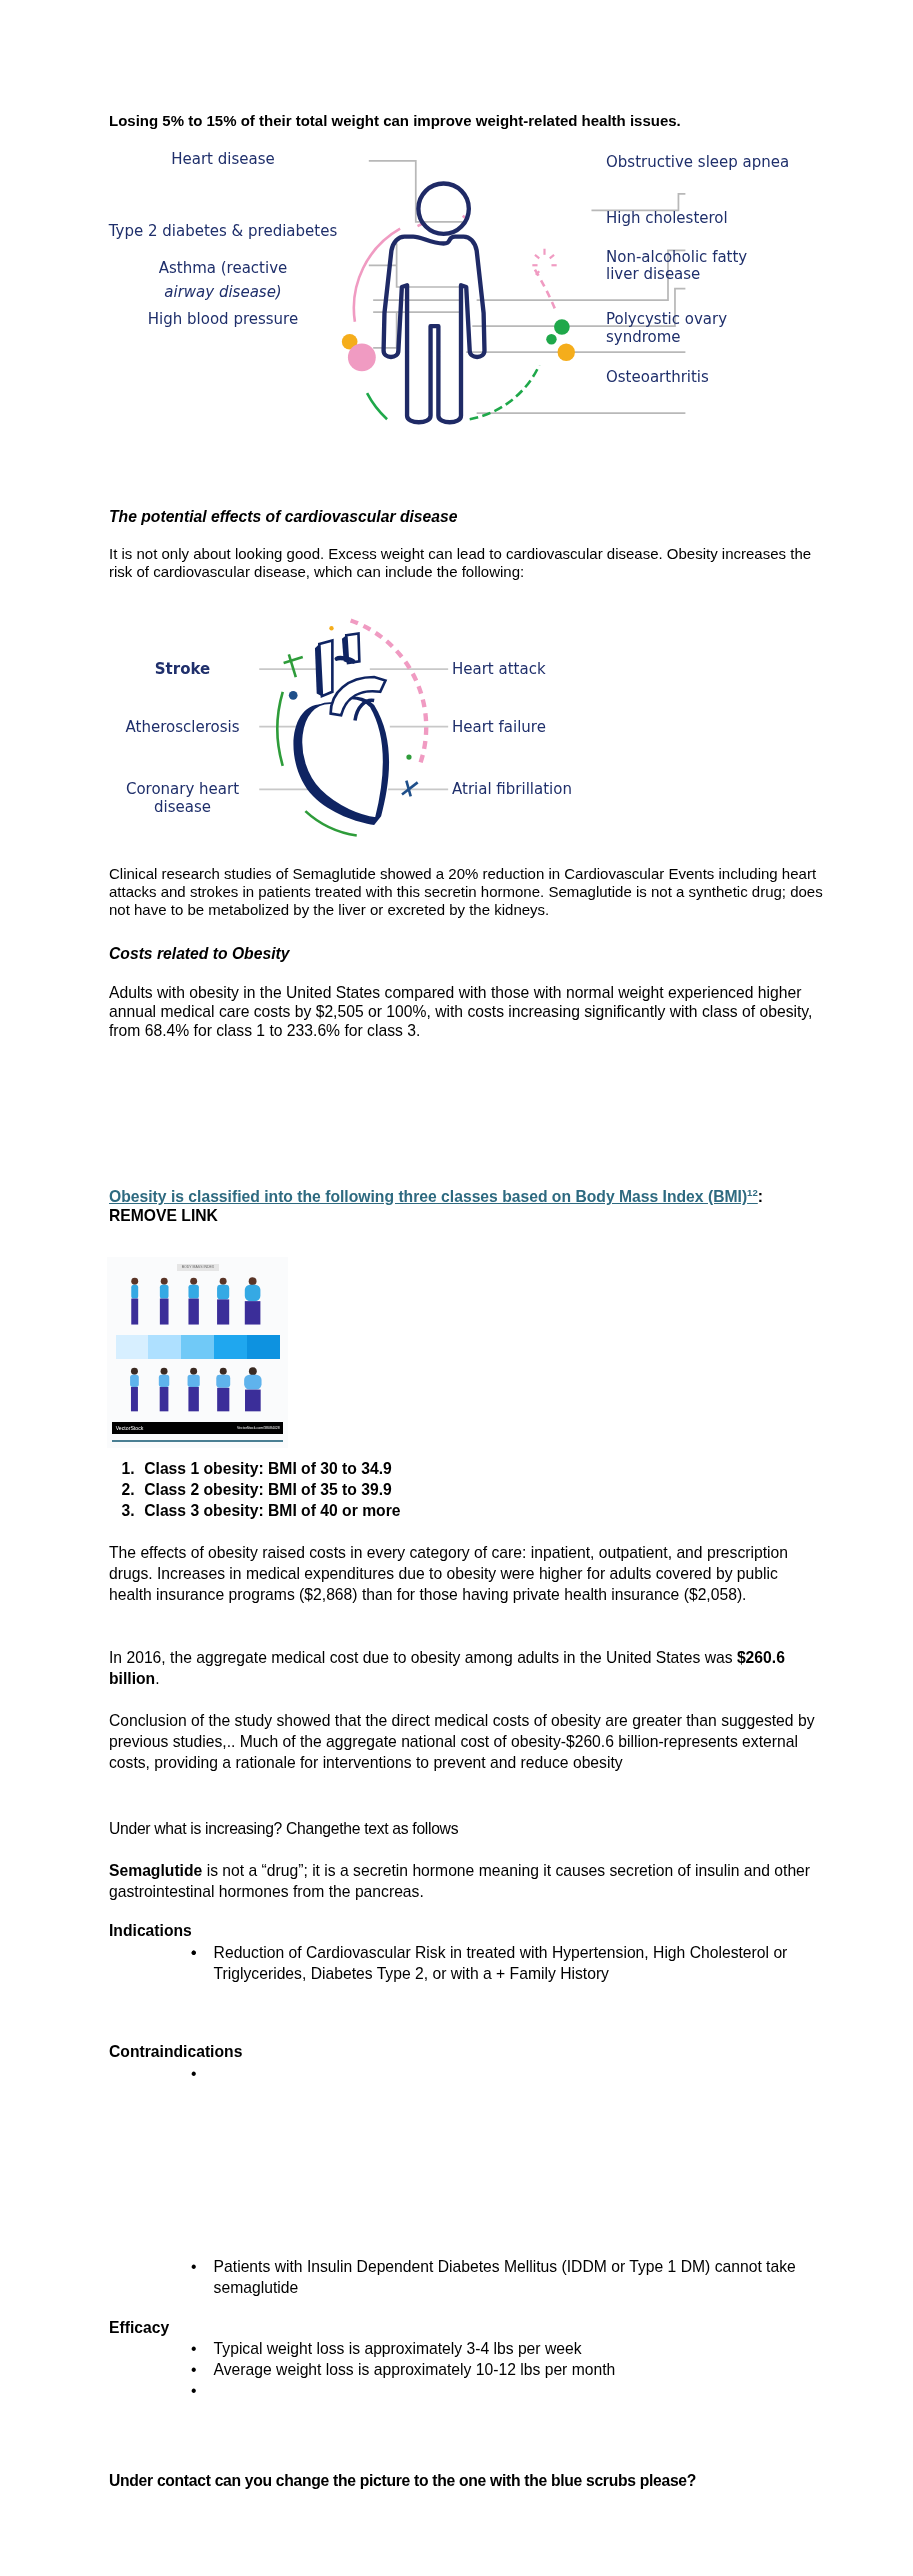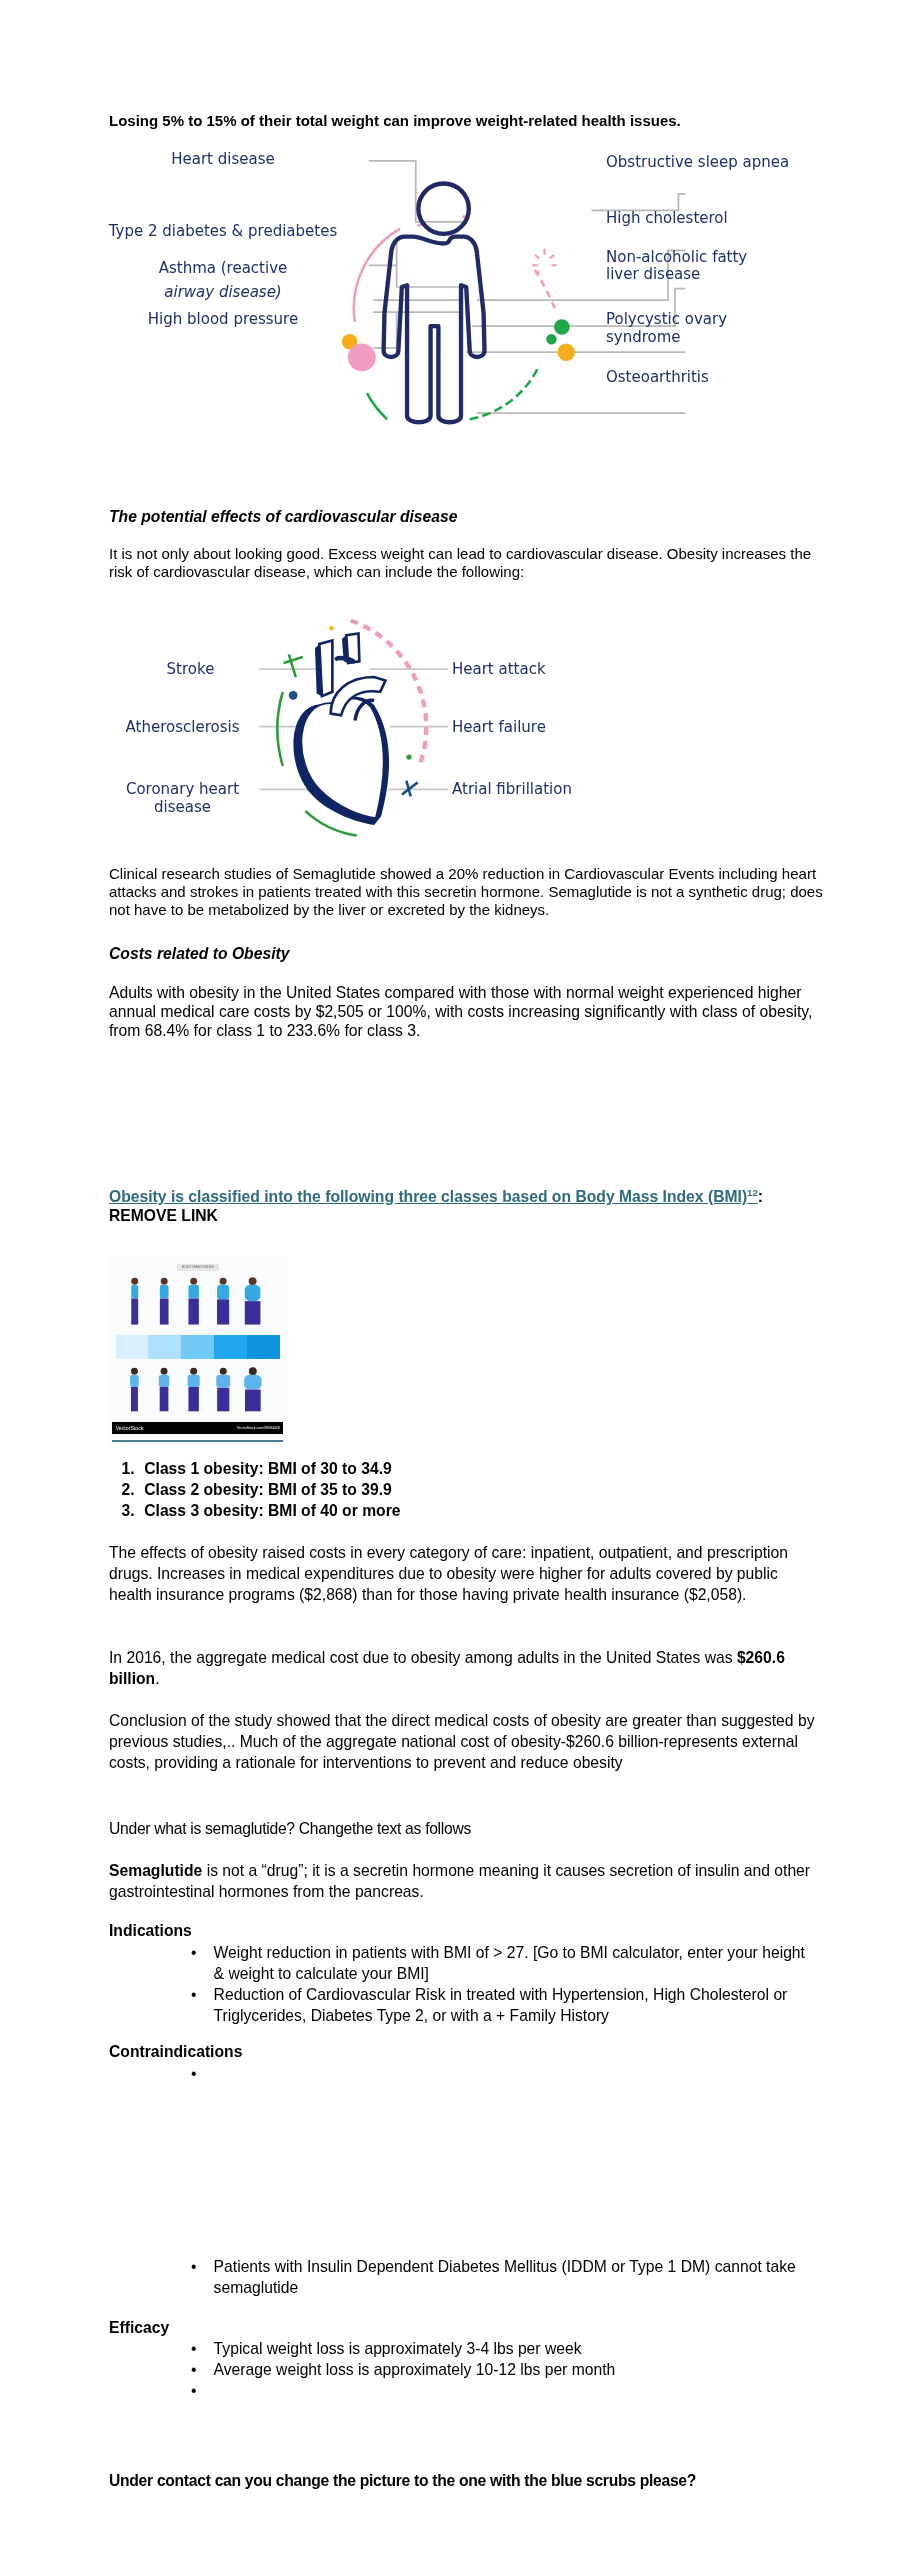--- a/index.html
+++ b/index.html
@@ -115,21 +115,21 @@
       <path d="M 252 108 C 210 105 205 175 238 208 C 258 228 285 238 302 240 C 312 200 318 150 296 112 C 282 98 266 102 252 108 Z" fill="#ffffff" stroke="#0f2462" stroke-width="2"></path>
       <path d="M 237 40 L 252 36 L 252 95 L 240 100 Z" fill="#ffffff" stroke="#0f2462" stroke-width="3"></path>
       <path d="M 232 45 L 237 40 L 240 100 L 234 97 Z" fill="#0f2462"></path>
       <path d="M 268 30 L 282 28 L 283 60 L 270 62 Z" fill="#ffffff" stroke="#0f2462" stroke-width="3"></path>
       <path d="M 263 34 L 268 30 L 270 62 L 265 60 Z" fill="#0f2462"></path>
       <path d="M 257 57 C 260 55 272 57 276 60" stroke="#0f2462" stroke-width="5" fill="none" stroke-linecap="round"></path>
       <path d="M 250 120 C 250 95 270 78 300 78 L 313 82 L 307 95 C 285 92 268 100 262 122 Z" fill="#ffffff" stroke="#0f2462" stroke-width="3"></path>
       <path d="M 278 128 C 280 112 290 103 300 105" stroke="#0f2462" stroke-width="4" fill="none"></path>
     </g>
   </svg>
-  <div class="abs fig-label r" style="left:8px; top:51px; width:139px;">Stroke</div>
+  <div class="abs fig-label r" style="left:0; top:51px; width:139px;font-weight:bold;">Stroke</div>
   <div class="abs fig-label r" style="left:0; top:109px; width:139px;">Atherosclerosis</div>
   <div class="abs fig-label r" style="left:0; top:171px; width:139px;">Coronary heart disease</div>
   <div class="abs fig-label" style="left:339px; top:51px; width:174px;">Heart attack</div>
   <div class="abs fig-label" style="left:339px; top:109px; width:174px;">Heart failure</div>
   <div class="abs fig-label" style="left:339px; top:171px; width:174px;">Atrial fibrillation</div>
 </div>
 
 <div class="abs txt" style="left:109px; top:865px; width:722px; font-size:15px; line-height:18px;">Clinical research studies of Semaglutide showed a 20%  reduction in Cardiovascular Events including heart attacks and strokes in patients treated with this secretin hormone. Semaglutide is not a synthetic drug; does not have to be metabolized by the liver or excreted by the kidneys.</div>
 
 <div class="abs txt bold ital" style="left:109px; top:944px;">Costs related to Obesity</div>
@@ -204,28 +204,28 @@
     <li>Class 3 obesity: BMI of 40 or more</li>
   </ol>
 </div>
 
 <div class="abs txt" style="left:109px; top:1542px; width:713px; line-height:21px;">The effects of obesity raised costs in every category of care: inpatient, outpatient, and prescription drugs. Increases in medical expenditures due to obesity were higher for adults covered by public health insurance programs ($2,868) than for those having private health insurance ($2,058).</div>
 
 <div class="abs txt" style="left:109px; top:1647px; width:713px; line-height:21px;"><span>In 2016, the aggregate medical cost due to obesity among adults in the United States was </span><span class="bold">$260.6 billion</span><span>.</span></div>
 
 <div class="abs txt" style="left:109px; top:1710px; width:722px; line-height:21px;">Conclusion of the study showed that the direct medical costs of obesity are greater than suggested by previous studies,.. Much of the aggregate national cost of obesity-$260.6 billion-represents external costs, providing a rationale for interventions to prevent and reduce obesity</div>
 
-<div class="abs txt" style="left:109px; top:1819px; width:722px; letter-spacing:-0.3px;">Under what is semaglutide? Changethe text as follows</div>
+<div class="abs txt" style="left:109px; top:1819px; width:722px; letter-spacing:-0.3px;">Under what is increasing? Changethe text as follows</div>
 
 <div class="abs txt" style="left:109px; top:1860px; width:713px; line-height:21px;"><span class="bold">Semaglutide</span><span> is not a “drug”; it is a secretin hormone meaning it causes secretion of insulin and other gastrointestinal hormones from the pancreas.</span></div>
 
 <div class="abs txt bold" style="left:109px; top:1921px;">Indications</div>
 <div class="abs" style="left:191px; top:1942px; width:626px;">
   <ul class="bullets">
-    <li style="line-height:21px;"><span class="bullet">•</span><span>Weight reduction in patients with BMI of &gt; 27. [Go to BMI calculator, enter your height &amp; weight to calculate your BMI]</span></li>
+    <li style="line-height:21px;"><span class="bullet">•</span></li>
     <li style="line-height:21px;"><span class="bullet">•</span><span>Reduction of Cardiovascular Risk in treated with Hypertension, High Cholesterol or Triglycerides, Diabetes Type 2, or with a + Family History</span></li>
   </ul>
 </div>
 
 <div class="abs txt bold" style="left:109px; top:2042px;">Contraindications</div>
 <div class="abs" style="left:191px; top:2063px; width:626px;">
   <ul class="bullets">
     <li style="line-height:21px;"><span class="bullet">•</span></li>
   </ul>
 </div>

